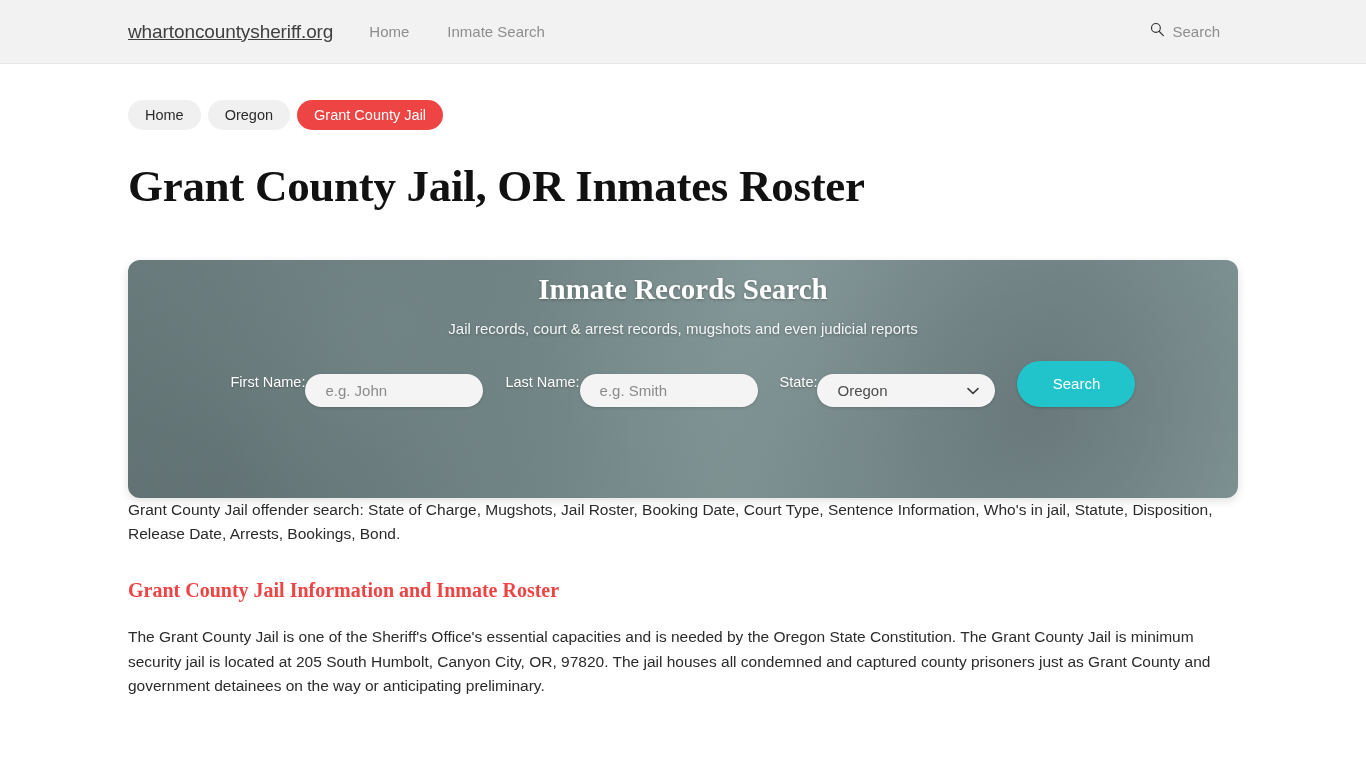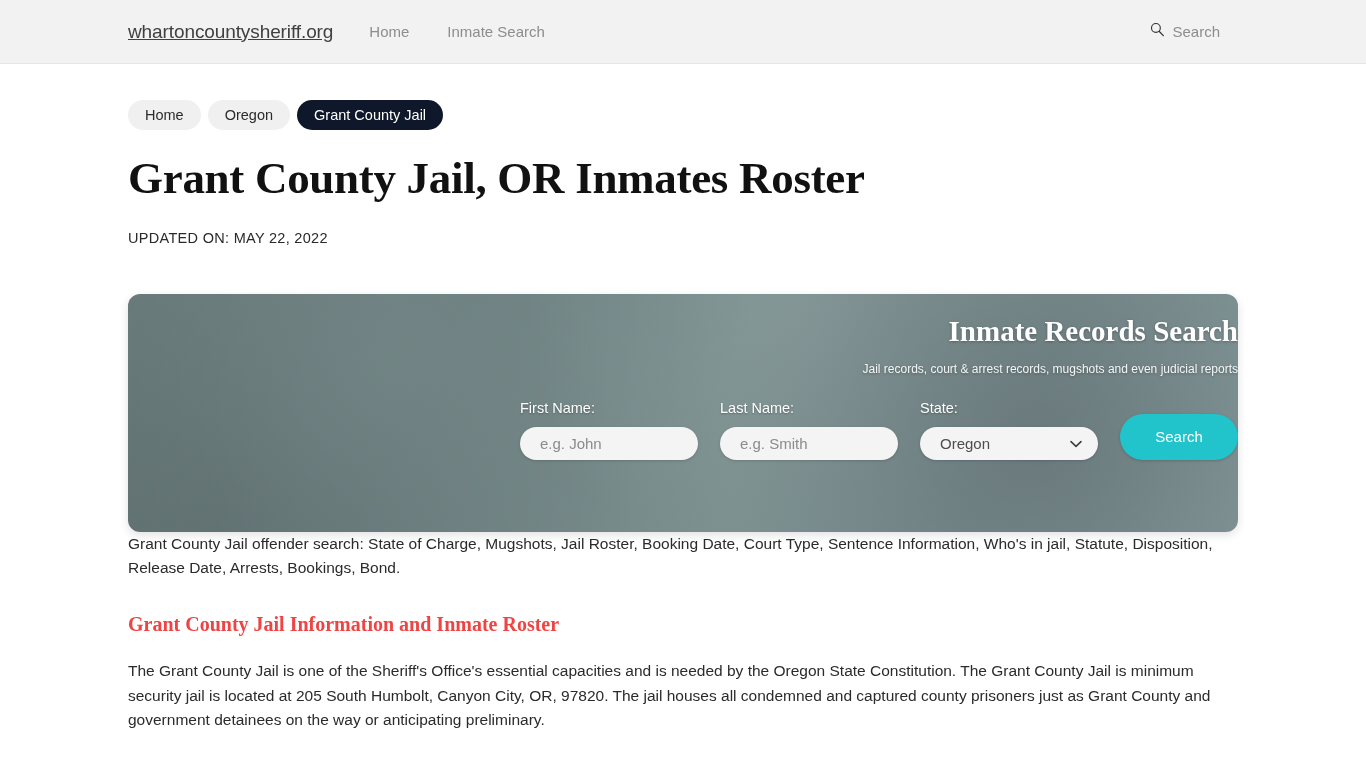--- a/index.html
+++ b/index.html
@@ -74,27 +74,27 @@
     height: 30px;
     padding: 0 17px;
     border-radius: 16px;
     background: #f0f0f0;
     color: #2b2b2b;
     font-size: 14.5px;
     white-space: nowrap;
     text-decoration: none;
   }
   .crumb.active {
-    background: #0f172a;
+    background: #ef4444;
     color: #ffffff;
   }
 
   
   .page-title {
-    margin-top: 24px;
+    margin-top: 32px;
     font-family: "Liberation Serif", serif;
     font-weight: bold;
     font-size: 45px;
     line-height: 1.1;
     color: #111111;
     letter-spacing: -0.3px;
   }
   .updated-on {
     margin-top: 26px;
     font-size: 14.5px;
@@ -117,44 +117,44 @@
       radial-gradient(circle at 60% 8%, rgba(150,168,168,0.45) 0%, rgba(150,168,168,0) 38%),
       radial-gradient(circle at 8% 92%, rgba(74,86,88,0.45) 0%, rgba(74,86,88,0) 40%),
       linear-gradient(118deg, #6d7f7f 0%, #6b7d7e 28%, #7b8f8f 58%, #7d9193 78%, #85999a 100%);
   }
   .card-inner {
     position: relative;
     z-index: 2;
     height: 100%;
     display: flex;
     flex-direction: column;
-    align-items: flex-end;
-    padding-top: 21px;
+    align-items: center;
+    padding-top: 13px;
   }
   .card-title {
     font-family: "Liberation Serif", serif;
     font-weight: bold;
     font-size: 29px;
     color: #ffffff;
     text-shadow: 0 1px 3px rgba(0,0,0,0.28);
   }
   .card-subtitle {
     margin-top: 14px;
-    font-size: 12px;
+    font-size: 15px;
     color: #f3f6f6;
     text-shadow: 0 1px 3px rgba(0,0,0,0.3);
   }
 
   .form-row {
     margin-top: 24px;
     display: flex;
     align-items: flex-end;
     gap: 22px;
   }
-  .field { display: flex; flex-direction: column; }
+  .field { display: flex; }
   .field-label {
     font-size: 14.5px;
     color: #ffffff;
     margin-bottom: 11px;
     text-shadow: 0 1px 2px rgba(0,0,0,0.3);
   }
   .text-input, .state-select {
     height: 33px;
     border: none;
     border-radius: 23px;
@@ -243,21 +243,20 @@
 
 <main class="content">
 
   <nav class="breadcrumb">
     <a class="crumb" href="#">Home</a>
     <a class="crumb" href="#">Oregon</a>
     <a class="crumb active" href="#">Grant County Jail</a>
   </nav>
 
   <h1 class="page-title">Grant County Jail, OR Inmates Roster</h1>
-  <div class="updated-on">UPDATED ON: MAY 22, 2022</div>
 
   <section class="search-card">
     <div class="card-inner">
       <h2 class="card-title">Inmate Records Search</h2>
       <p class="card-subtitle">Jail records, court &amp; arrest records, mugshots and even judicial reports</p>
 
       <form class="form-row">
         <div class="field">
           <label class="field-label">First Name:</label>
           <input class="text-input first" type="text" placeholder="e.g. John" style="">

